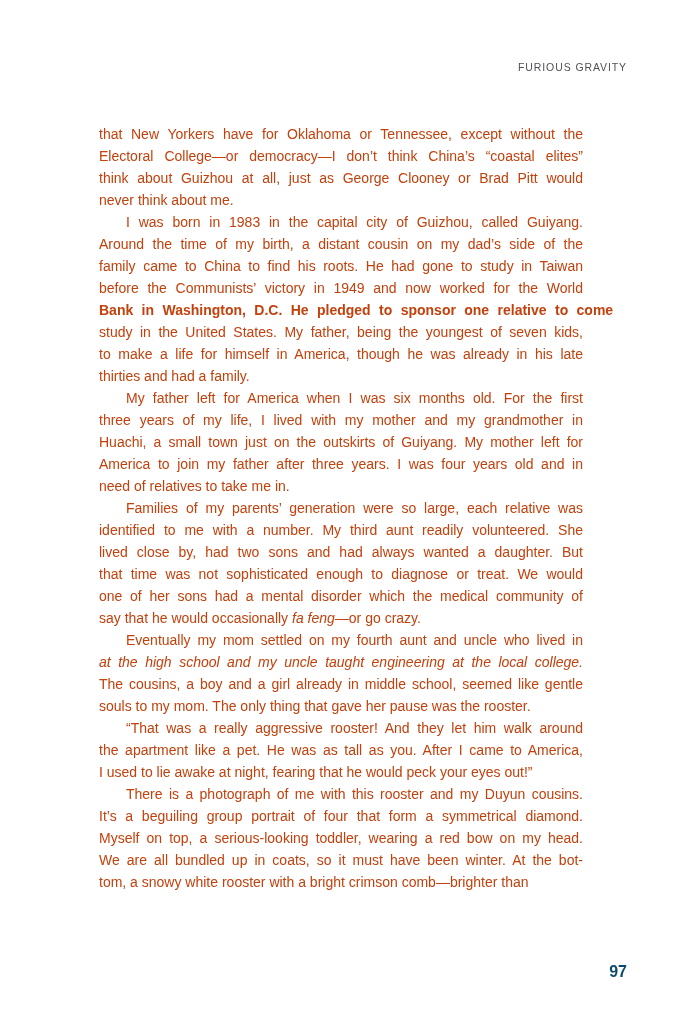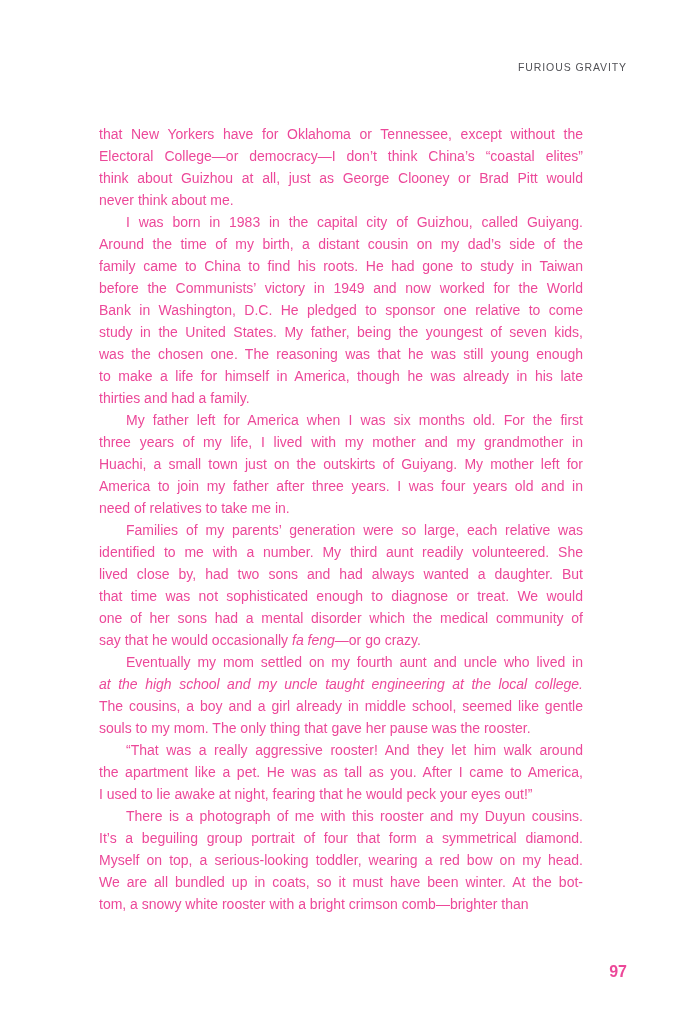--- a/index.html
+++ b/index.html
@@ -22,21 +22,21 @@
     font-size: 10.5px;
     line-height: 14px;
     letter-spacing: 0.9px;
     color: #515156;
   }
   .body-text {
     position: absolute;
     top: 123px;
     left: 99px;
     width: 484px;
-    color: #ec4899;
+    color: #c2410c;
     font-size: 14px;
   }
   .line {
     height: 22px;
     line-height: 22px;
     white-space: nowrap;
     overflow: visible;
   }
   .line.indent {
     padding-left: 27px;
@@ -44,41 +44,40 @@
   .italic {
     font-style: italic;
   }
   .folio {
     position: absolute;
     top: 961px;
     right: 56px;
     font-size: 16px;
     line-height: 22px;
     font-weight: bold;
-    color: #ec4899;
+    color: #0c4a6e;
   }
 </style>
 </head>
 <body>
 
 <div class="page">
   <div class="running-head">FURIOUS GRAVITY</div>
 
   <div class="body-text">
       <div class="line"><span class="line-inner" style="word-spacing: 4.76719px;"><span>that New Yorkers have for Oklahoma or Tennessee, except without the</span></span></div>
       <div class="line"><span class="line-inner" style="word-spacing: 7.04018px;"><span>Electoral College—or democracy—I don’t think China’s “coastal elites”</span></span></div>
       <div class="line"><span class="line-inner" style="word-spacing: 4.79427px;"><span>think about Guizhou at all, just as George Clooney or Brad Pitt would</span></span></div>
       <div class="line last"><span class="line-inner"><span>never think about me.</span></span></div>
       <div class="line indent"><span class="line-inner" style="word-spacing: 4.94271px;"><span>I was born in 1983 in the capital city of Guizhou, called Guiyang.</span></span></div>
       <div class="line"><span class="line-inner" style="word-spacing: 4.51786px;"><span>Around the time of my birth, a distant cousin on my dad’s side of the</span></span></div>
       <div class="line"><span class="line-inner" style="word-spacing: 3.68415px;"><span>family came to China to find his roots. He had gone to study in Taiwan</span></span></div>
       <div class="line"><span class="line-inner" style="word-spacing: 4.80824px;"><span>before the Communists’ victory in 1949 and now worked for the World</span></span></div>
-      <div class="line"><span class="line-inner" style="word-spacing: 4.5px;"><span>Bank in Washington, D.C. He pledged to sponsor one relative to come</span></span></div>
+      <div class="line"><span class="line-inner" style="word-spacing: 4.5px; font-weight: bold;"><span>Bank in Washington, D.C. He pledged to sponsor one relative to come</span></span></div>
       <div class="line"><span class="line-inner" style="word-spacing: 3.6263px;"><span>study in the United States. My father, being the youngest of seven kids,</span></span></div>
-      <div class="line"><span class="line-inner" style="word-spacing: 3.45052px;"><span>was the chosen one. The reasoning was that he was still young enough</span></span></div>
       <div class="line"><span class="line-inner" style="word-spacing: 3.66629px;"><span>to make a life for himself in America, though he was already in his late</span></span></div>
       <div class="line last"><span class="line-inner"><span>thirties and had a family.</span></span></div>
       <div class="line indent"><span class="line-inner" style="word-spacing: 4.27043px;"><span>My father left for America when I was six months old. For the first</span></span></div>
       <div class="line"><span class="line-inner" style="word-spacing: 4.84976px; text-align: center;"><span>three years of my life, I lived with my mother and my grandmother in</span></span></div>
       <div class="line"><span class="line-inner" style="word-spacing: 3.23317px;"><span>Huachi, a small town just on the outskirts of Guiyang. My mother left for</span></span></div>
       <div class="line"><span class="line-inner" style="word-spacing: 3.72321px;"><span>America to join my father after three years. I was four years old and in</span></span></div>
       <div class="line last"><span class="line-inner"><span>need of relatives to take me in.</span></span></div>
       <div class="line indent"><span class="line-inner" style="word-spacing: 3.96563px;"><span>Families of my parents’ generation were so large, each relative was</span></span></div>
       <div class="line"><span class="line-inner" style="word-spacing: 4.94744px;"><span>identified to me with a number. My third aunt readily volunteered. She</span></span></div>
       <div class="line"><span class="line-inner" style="word-spacing: 5.13672px;"><span>lived close by, had two sons and had always wanted a daughter. But</span></span></div>

